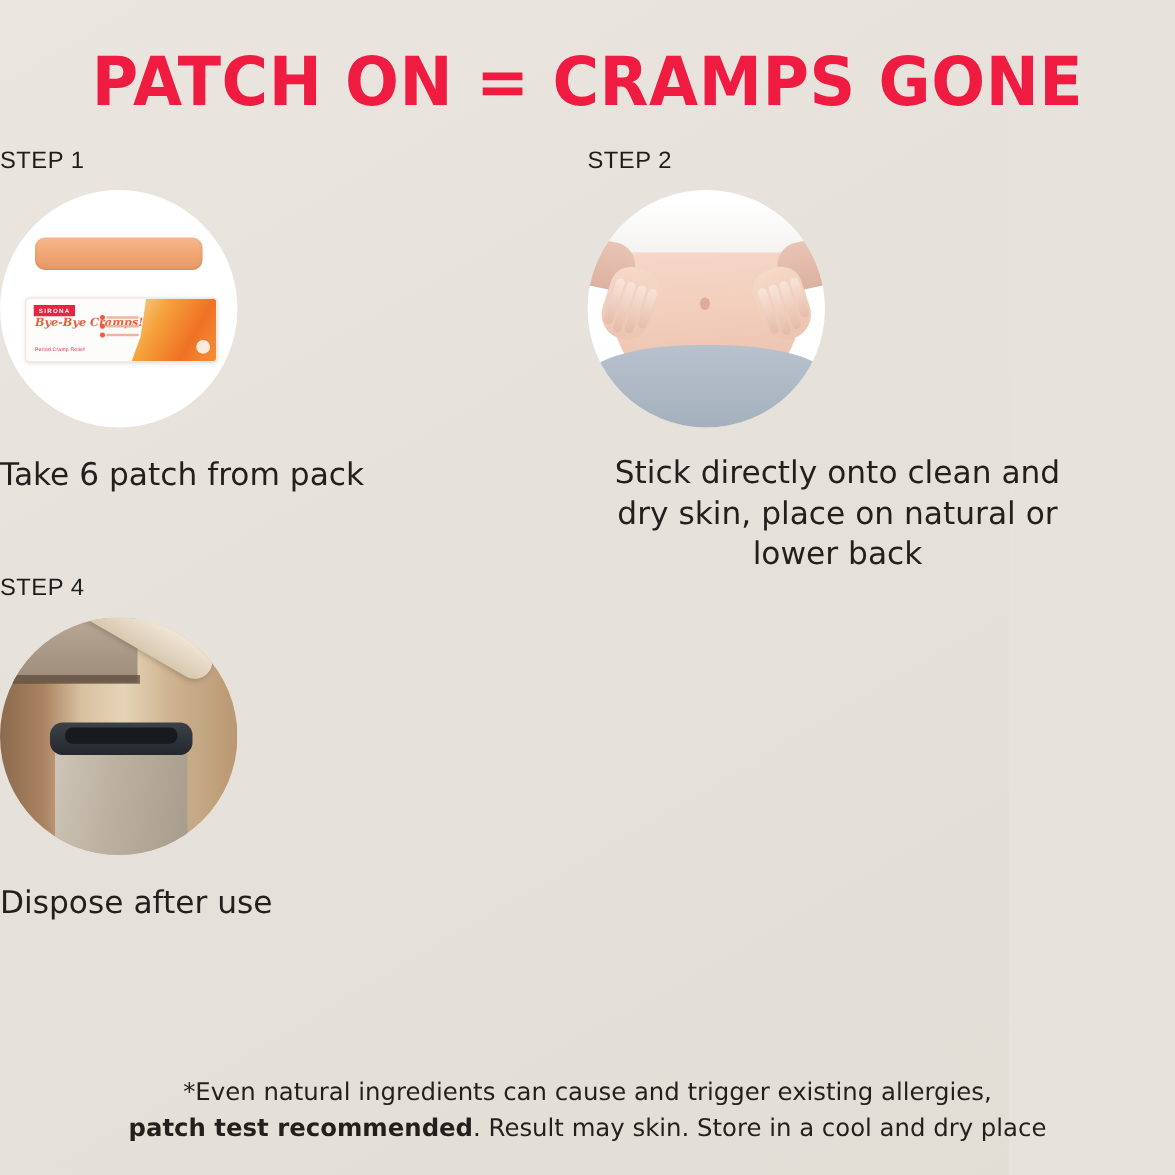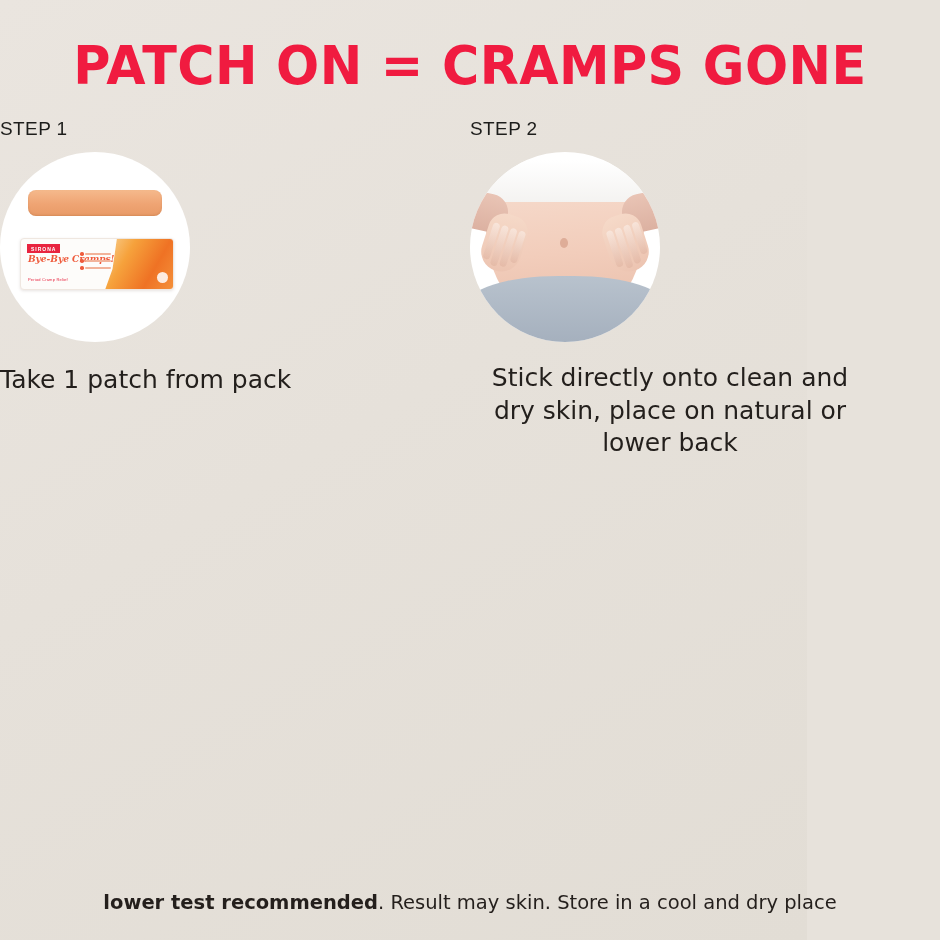--- a/index.html
+++ b/index.html
@@ -457,21 +457,21 @@
           <div class="pack-title">Bye-Bye Cramps!</div>
           <div class="pack-bullets">
               <i></i>
               <i></i>
               <i></i>
             </div>
           <div class="pack-sub">Period Cramp Relief</div>
           <div class="pack-badge"></div>
         </div>
       </div>
-      <div class="caption">Take 1 patch from pack</div>
+      <div class="caption">Take 6 patch from pack</div>
     </div>
 
 
     <div class="step step-3">
       <div class="step-label">STEP 2</div>
       <div class="circle">
         <div class="s3-skin"></div>
         <div class="s3-navel"></div>
         <div class="s3-top"></div>
         <div class="s3-arm left"></div>
@@ -486,20 +486,35 @@
         <div class="s3-hand right">
             <i></i>
             <i></i>
             <i></i>
             <i></i>
           </div>
       </div>
       <div class="caption">Stick directly onto clean and dry skin, place on natural or lower back</div>
     </div>
 
+    <div class="step step-4">
+      <div class="step-label">STEP 4</div>
+      <div class="circle">
+        <div class="s4-wall"></div>
+        <div class="s4-counter"></div>
+        <div class="s4-counter-edge"></div>
+        <div class="s4-lid"></div>
+        <div class="s4-shadow"></div>
+        <div class="s4-bin-body"></div>
+        <div class="s4-bin-rim"></div>
+        <div class="s4-bin-mouth"></div>
+      </div>
+      <div class="caption">Dispose after use</div>
+    </div>
 
   </div>
 
   <div class="footer">
-    <div><b>lower test recommended</b><span>. Result may skin. Store in a cool and dry place</span></div>
+    <div>*Even natural ingredients can cause and trigger existing allergies,</div>
+    <div><b>patch test recommended</b><span>. Result may skin. Store in a cool and dry place</span></div>
   </div>
 
 </div>
 
 </body></html>

